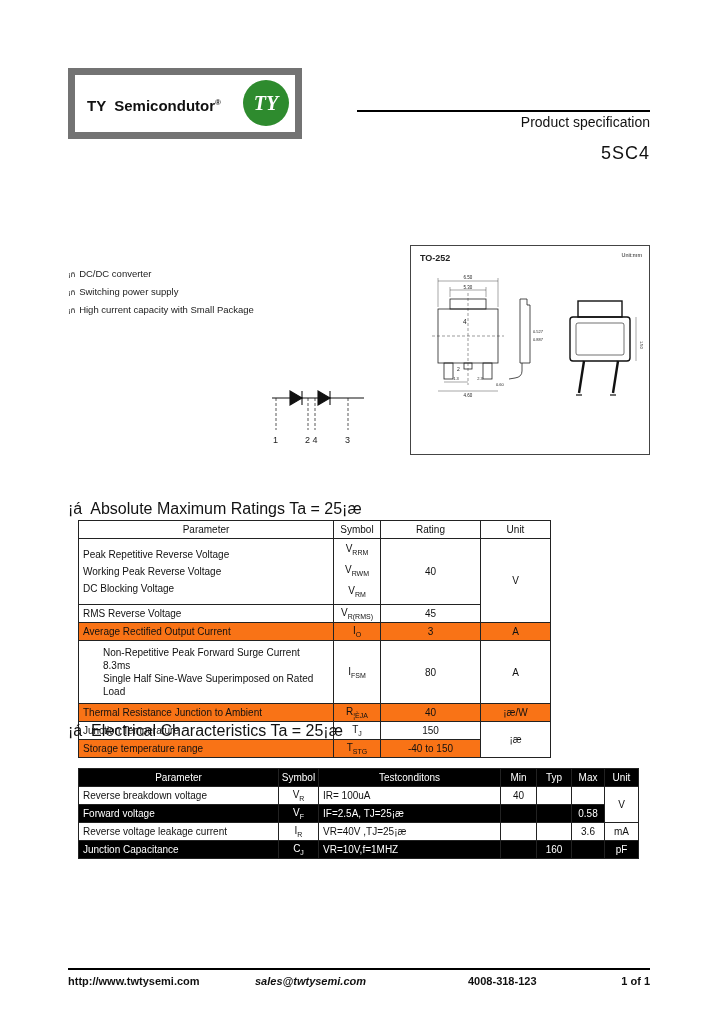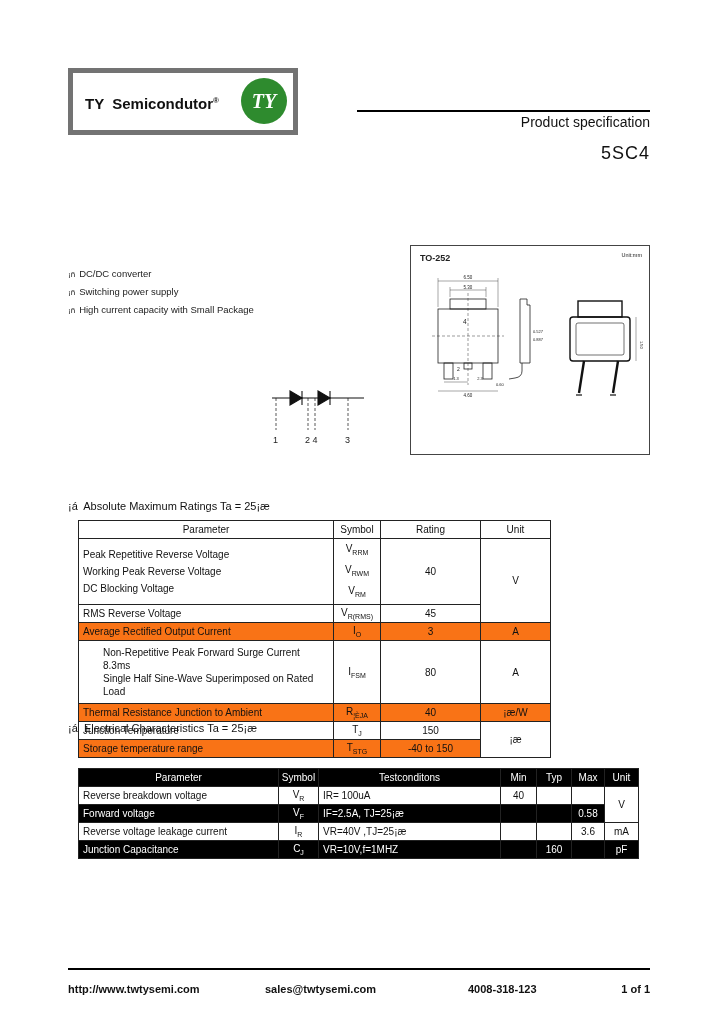--- a/index.html
+++ b/index.html
@@ -1,52 +1,52 @@
 <!DOCTYPE html>
 <html><head>
 <meta charset="utf-8">
 <style>
   html,body{margin:0;padding:0;}
   body{width:720px;height:1012px;background:#fff;font-family:"Liberation Sans",sans-serif;color:#111;position:relative;overflow:hidden;}
   .abs-pos{position:absolute;}
 
   
-  .logo-box{border:5px solid #737373;}
+  .logo-box{border:7px solid #737373;}
   .brand{font-size:15px;font-weight:bold;padding-left:12px;white-space:pre;line-height:55px;}
   .brand sup{font-size:8px;vertical-align:super;}
   .logo-circle{width:46px;height:46px;border-radius:50%;background:#2e8b2e;color:#fff;
     display:flex;align-items:center;justify-content:center;
     font-family:"Liberation Serif",serif;font-style:italic;font-weight:bold;font-size:20px;
     position:absolute;right:6px;top:5px;}
   .spec-rule{height:2px;background:#000;}
   .spec-label{font-size:14px;font-weight:normal;margin-left:12px;}
   .part-number{font-size:18px;letter-spacing:1px;}
 
   
   .features-title{font-size:12.5px;color:#111;}
   .feature-item{font-size:9.5px;margin-top:7px;color:#222;}
   .feature-item .bullet{font-size:8px;margin-right:4px;}
 
   
-  .section-title{font-size:11px;color:#111;}
+  .section-title{font-size:16px;color:#111;}
 
   
   .data-table{position:absolute;border-collapse:collapse;table-layout:fixed;font-size:10px;color:#111;background:#fff;}
   .data-table td{border:1px solid #222;padding:1px 4px;height:15px;vertical-align:middle;overflow:hidden;}
   .data-table td.c{text-align:center;padding:1px 2px;}
   .data-table tr.gray td{background:#f97316;}
   .data-table tr.dark td{background:#000;color:#fff;}
   .data-table sub{font-size:7px;}
   .triple div{line-height:17px;}
   .double div{line-height:13px;}
   td.pad-tall{padding-top:5px;padding-bottom:5px;padding-left:24px;}
 
   
   .footer-rule{height:2px;background:#000;}
-  .footer-row{position:relative;margin-top:13px;font-weight:bold;font-size:11px;height:14px;}
+  .footer-row{position:relative;margin-top:5px;font-weight:bold;font-size:11px;height:14px;}
   .footer-row span{position:absolute;top:0;white-space:nowrap;}
 
   svg text{font-family:"Liberation Sans",sans-serif;fill:#222;}
 </style>
 </head>
 <body>
 
 <div class="abs-pos logo-box" style="left:68px;top:68px;width:220px;height:57px;">
   <div class="brand"><span>TY  Semicondutor</span><sup>®</sup></div>
   <div class="logo-circle">
@@ -267,17 +267,17 @@
     <td class="c"></td>
     <td class="c">pF</td>
   </tr>
 </tbody>
   </table>
 
 <div class="abs-pos" style="left:68px;top:968px;width:582px;">
   <div class="footer-rule"></div>
   <div class="footer-row">
     <span style="left:0;">http://www.twtysemi.com</span>
-    <span style="left:197px;">sales@twtysemi.com</span>
+    <span style="left:187px;font-style:italic;">sales@twtysemi.com</span>
     <span style="left:400px;">4008-318-123</span>
     <span style="right:0;">1 of 1</span>
   </div>
 </div>
 
 </body></html>

